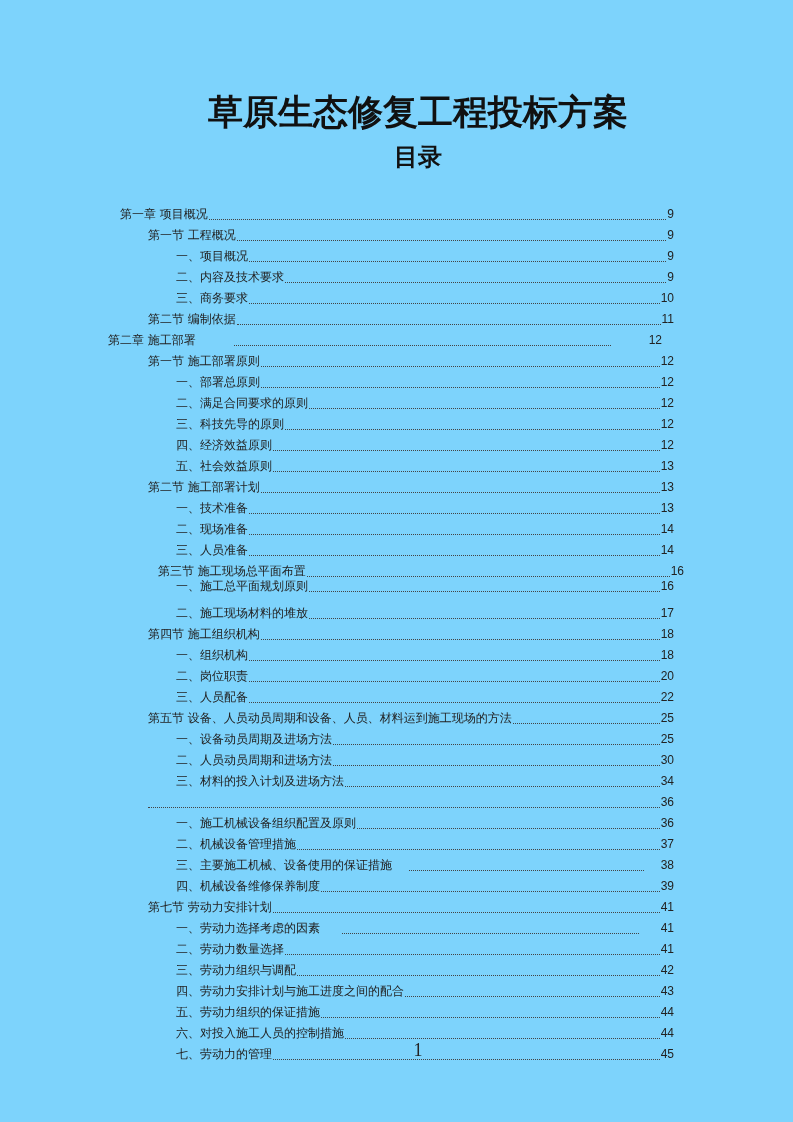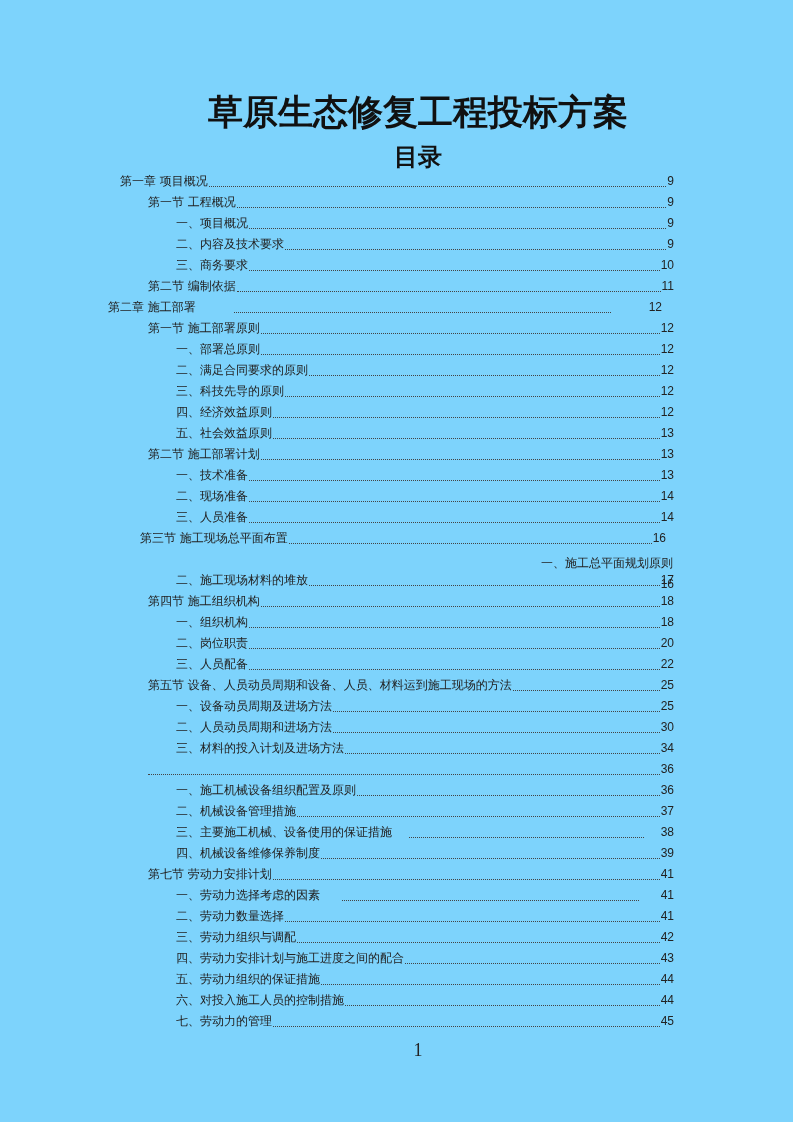--- a/index.html
+++ b/index.html
@@ -7,21 +7,21 @@
          font-family: "DejaVu Serif", "Liberation Serif", serif; color: #1a1a1a; }
   .page { position: absolute; left: 0; top: 0; width: 793px; height: 1122px; background: #7dd3fc; padding-left: 43px; }
   .doc-title { position: absolute; left: 0; right: 0; top: 88px; text-align: center;
                font-family: "DejaVu Sans", sans-serif; font-weight: bold; font-size: 35px;
                letter-spacing: 0px; color: #111; line-height: 48px; }
   .toc-heading { position: absolute; left: 0; right: 0; top: 144px; text-align: center;
                  font-family: "DejaVu Sans", sans-serif; font-weight: bold; font-size: 24px;
                  color: #111; line-height: 26px; }
   .toc { position: absolute; left: 0; top: 171px; width: 793px; }
   .toc-row { position: absolute; height: 21px; display: flex; align-items: flex-end;
-             font-size: 12px; line-height: 21px; color: #222; white-space: nowrap; }
+             font-size: 12px; line-height: 21px; color: #222; white-space: nowrap; margin-top: 33px; }
   .toc-row .label { flex: 0 0 auto; padding-right: 1px; }
   .toc-row .leader { flex: 1 1 auto; overflow: hidden; height: 21px; position: relative; }
   .toc-row .leader::after { content: ""; position: absolute; left: 0; right: 0; bottom: 5px;
              border-bottom: 1.3px dotted #444; }
   .toc-row .pnum { flex: 0 0 auto; padding-left: 1px; font-family: "Liberation Sans", sans-serif; font-size: 12px; }
   .page-number { position: absolute; left: 0; right: 0; top: 1040px; text-align: center;
                  font-family: "Liberation Serif", serif; font-size: 18px; color: #222; }
 </style>
 </head>
 <body>
@@ -108,26 +108,26 @@
       <div class="toc-row" style="left: 176px; width: 498px; top: 315px;">
         <span class="label">二、现场准备</span>
         <span class="leader"></span>
         <span class="pnum">14</span>
       </div>
       <div class="toc-row" style="left: 176px; width: 498px; top: 336px;">
         <span class="label">三、人员准备</span>
         <span class="leader"></span>
         <span class="pnum">14</span>
       </div>
-      <div class="toc-row" style="left: 140px; width: 526px; top: 357px; text-align: center;">
+      <div class="toc-row" style="left: 158px; width: 526px; top: 357px; text-align: center;">
         <span class="label">第三节  施工现场总平面布置</span>
         <span class="leader"></span>
         <span class="pnum">16</span>
       </div>
-      <div class="toc-row" style="left: 176px; width: 498px; top: 382px; flex-direction: column;">
+      <div class="toc-row" style="left: 176px; width: 498px; top: 372px;">
         <span class="label">一、施工总平面规划原则</span>
         <span class="leader"></span>
         <span class="pnum">16</span>
       </div>
       <div class="toc-row" style="left: 176px; width: 498px; top: 399px;">
         <span class="label">二、施工现场材料的堆放</span>
         <span class="leader"></span>
         <span class="pnum">17</span>
       </div>
       <div class="toc-row" style="left: 148px; width: 526px; top: 420px;">

